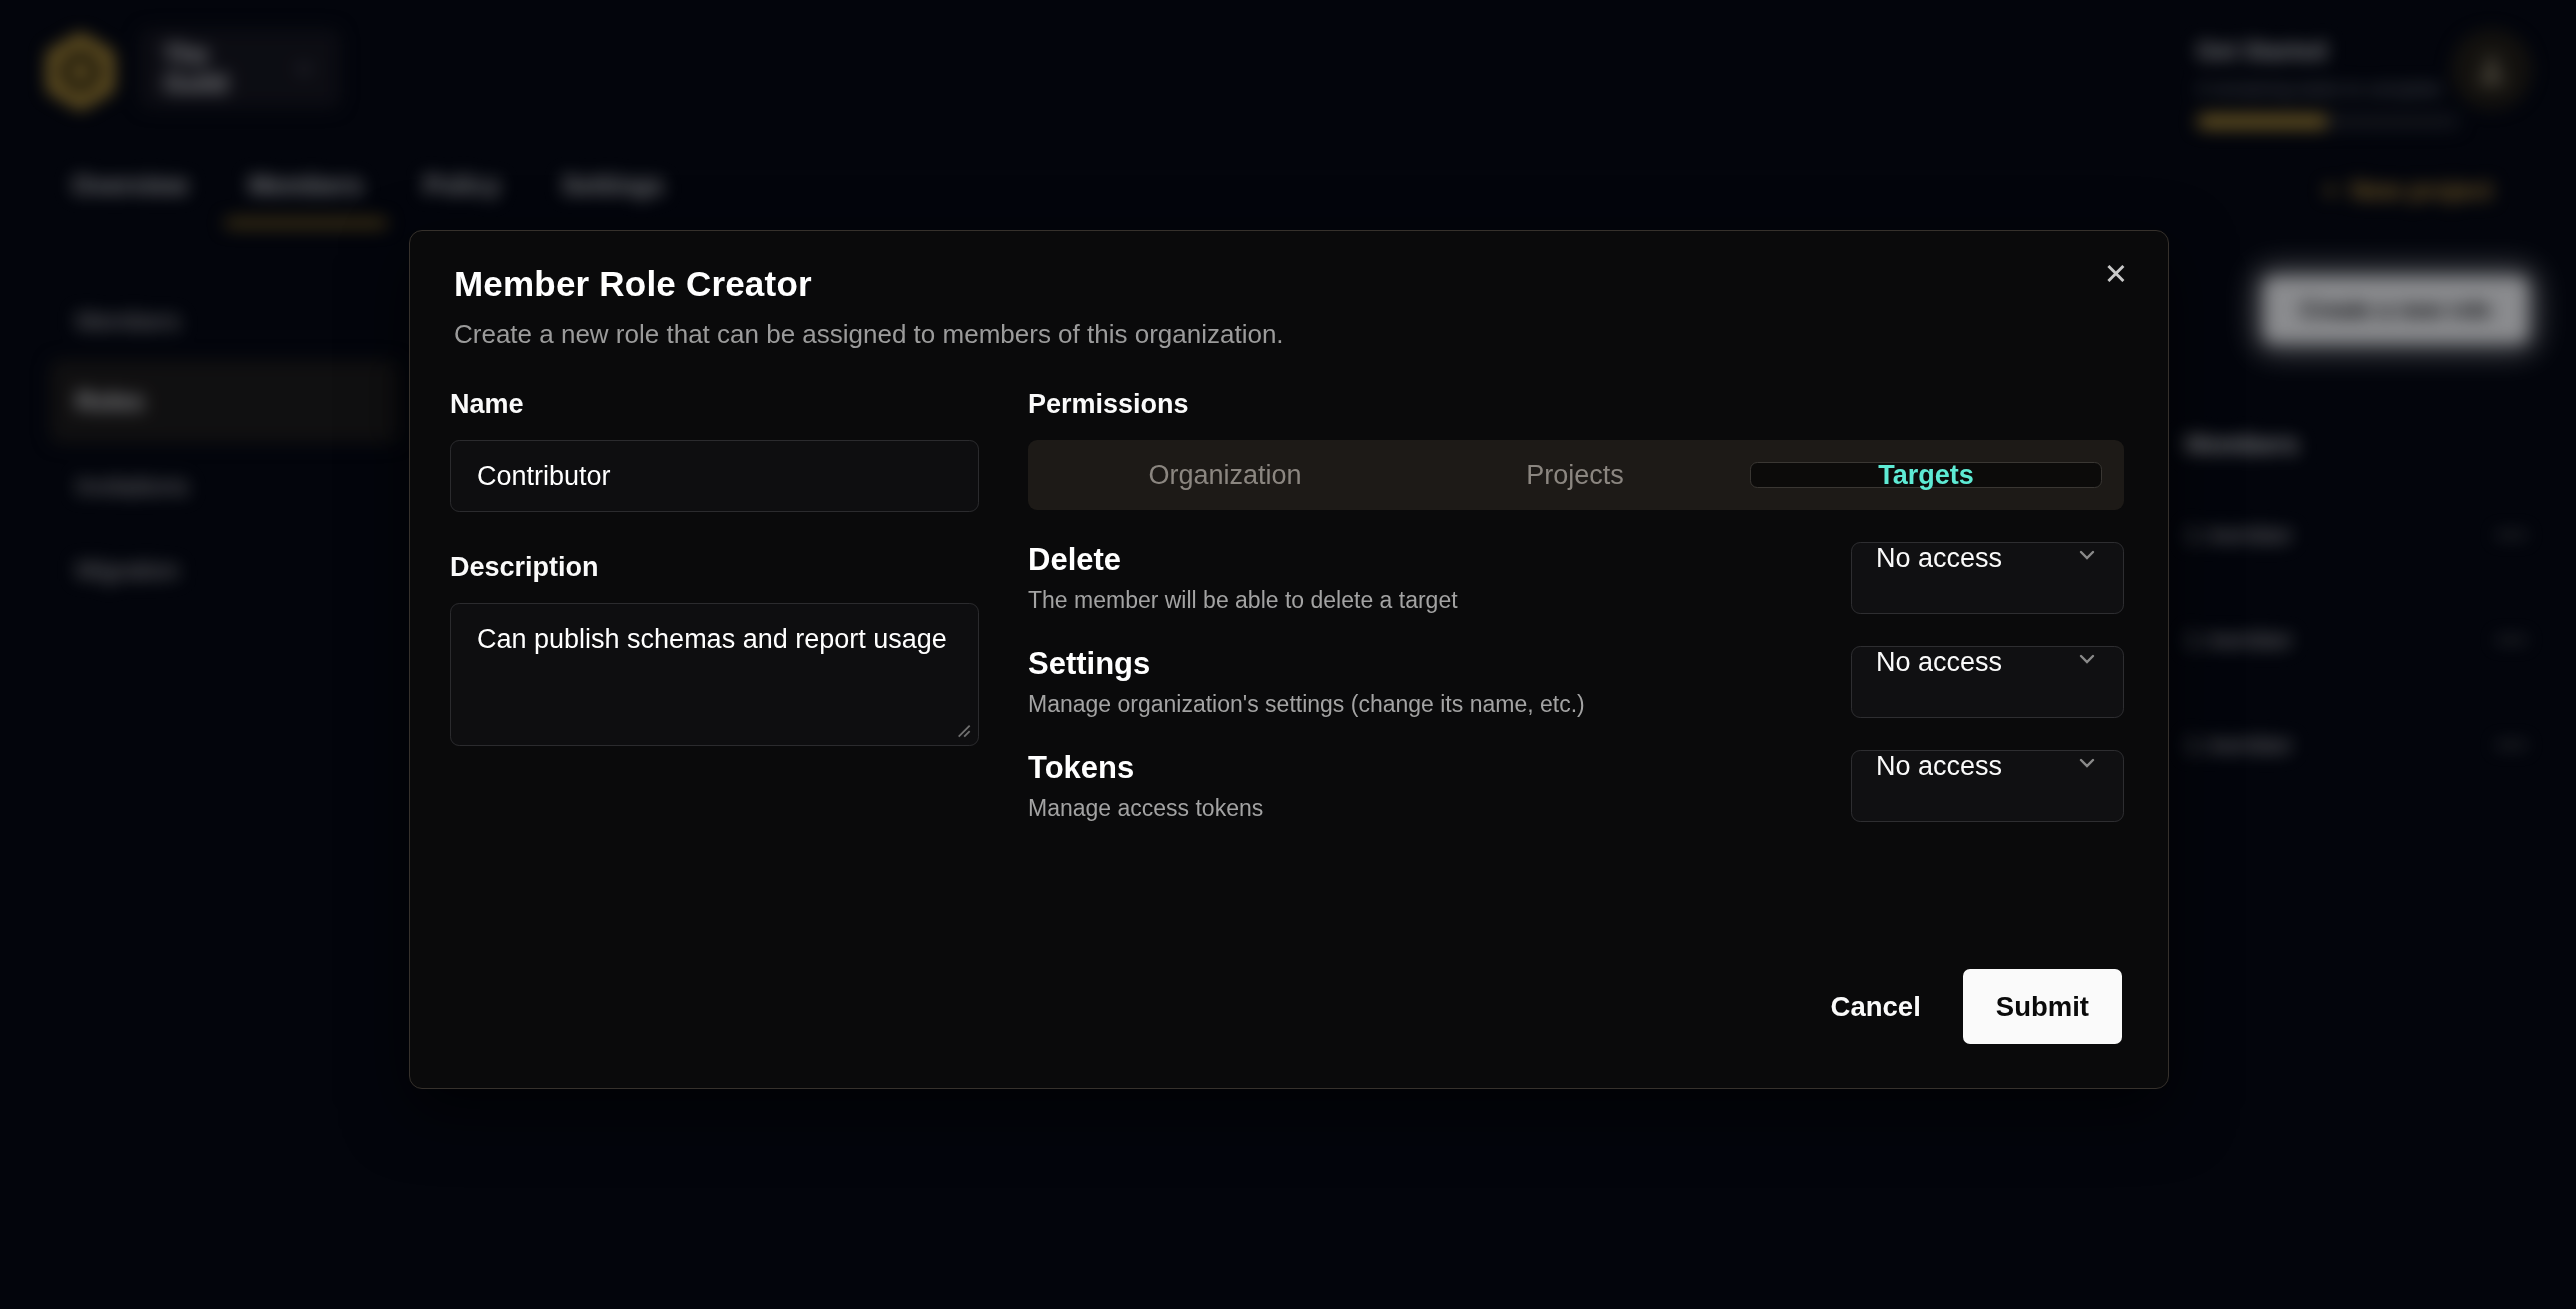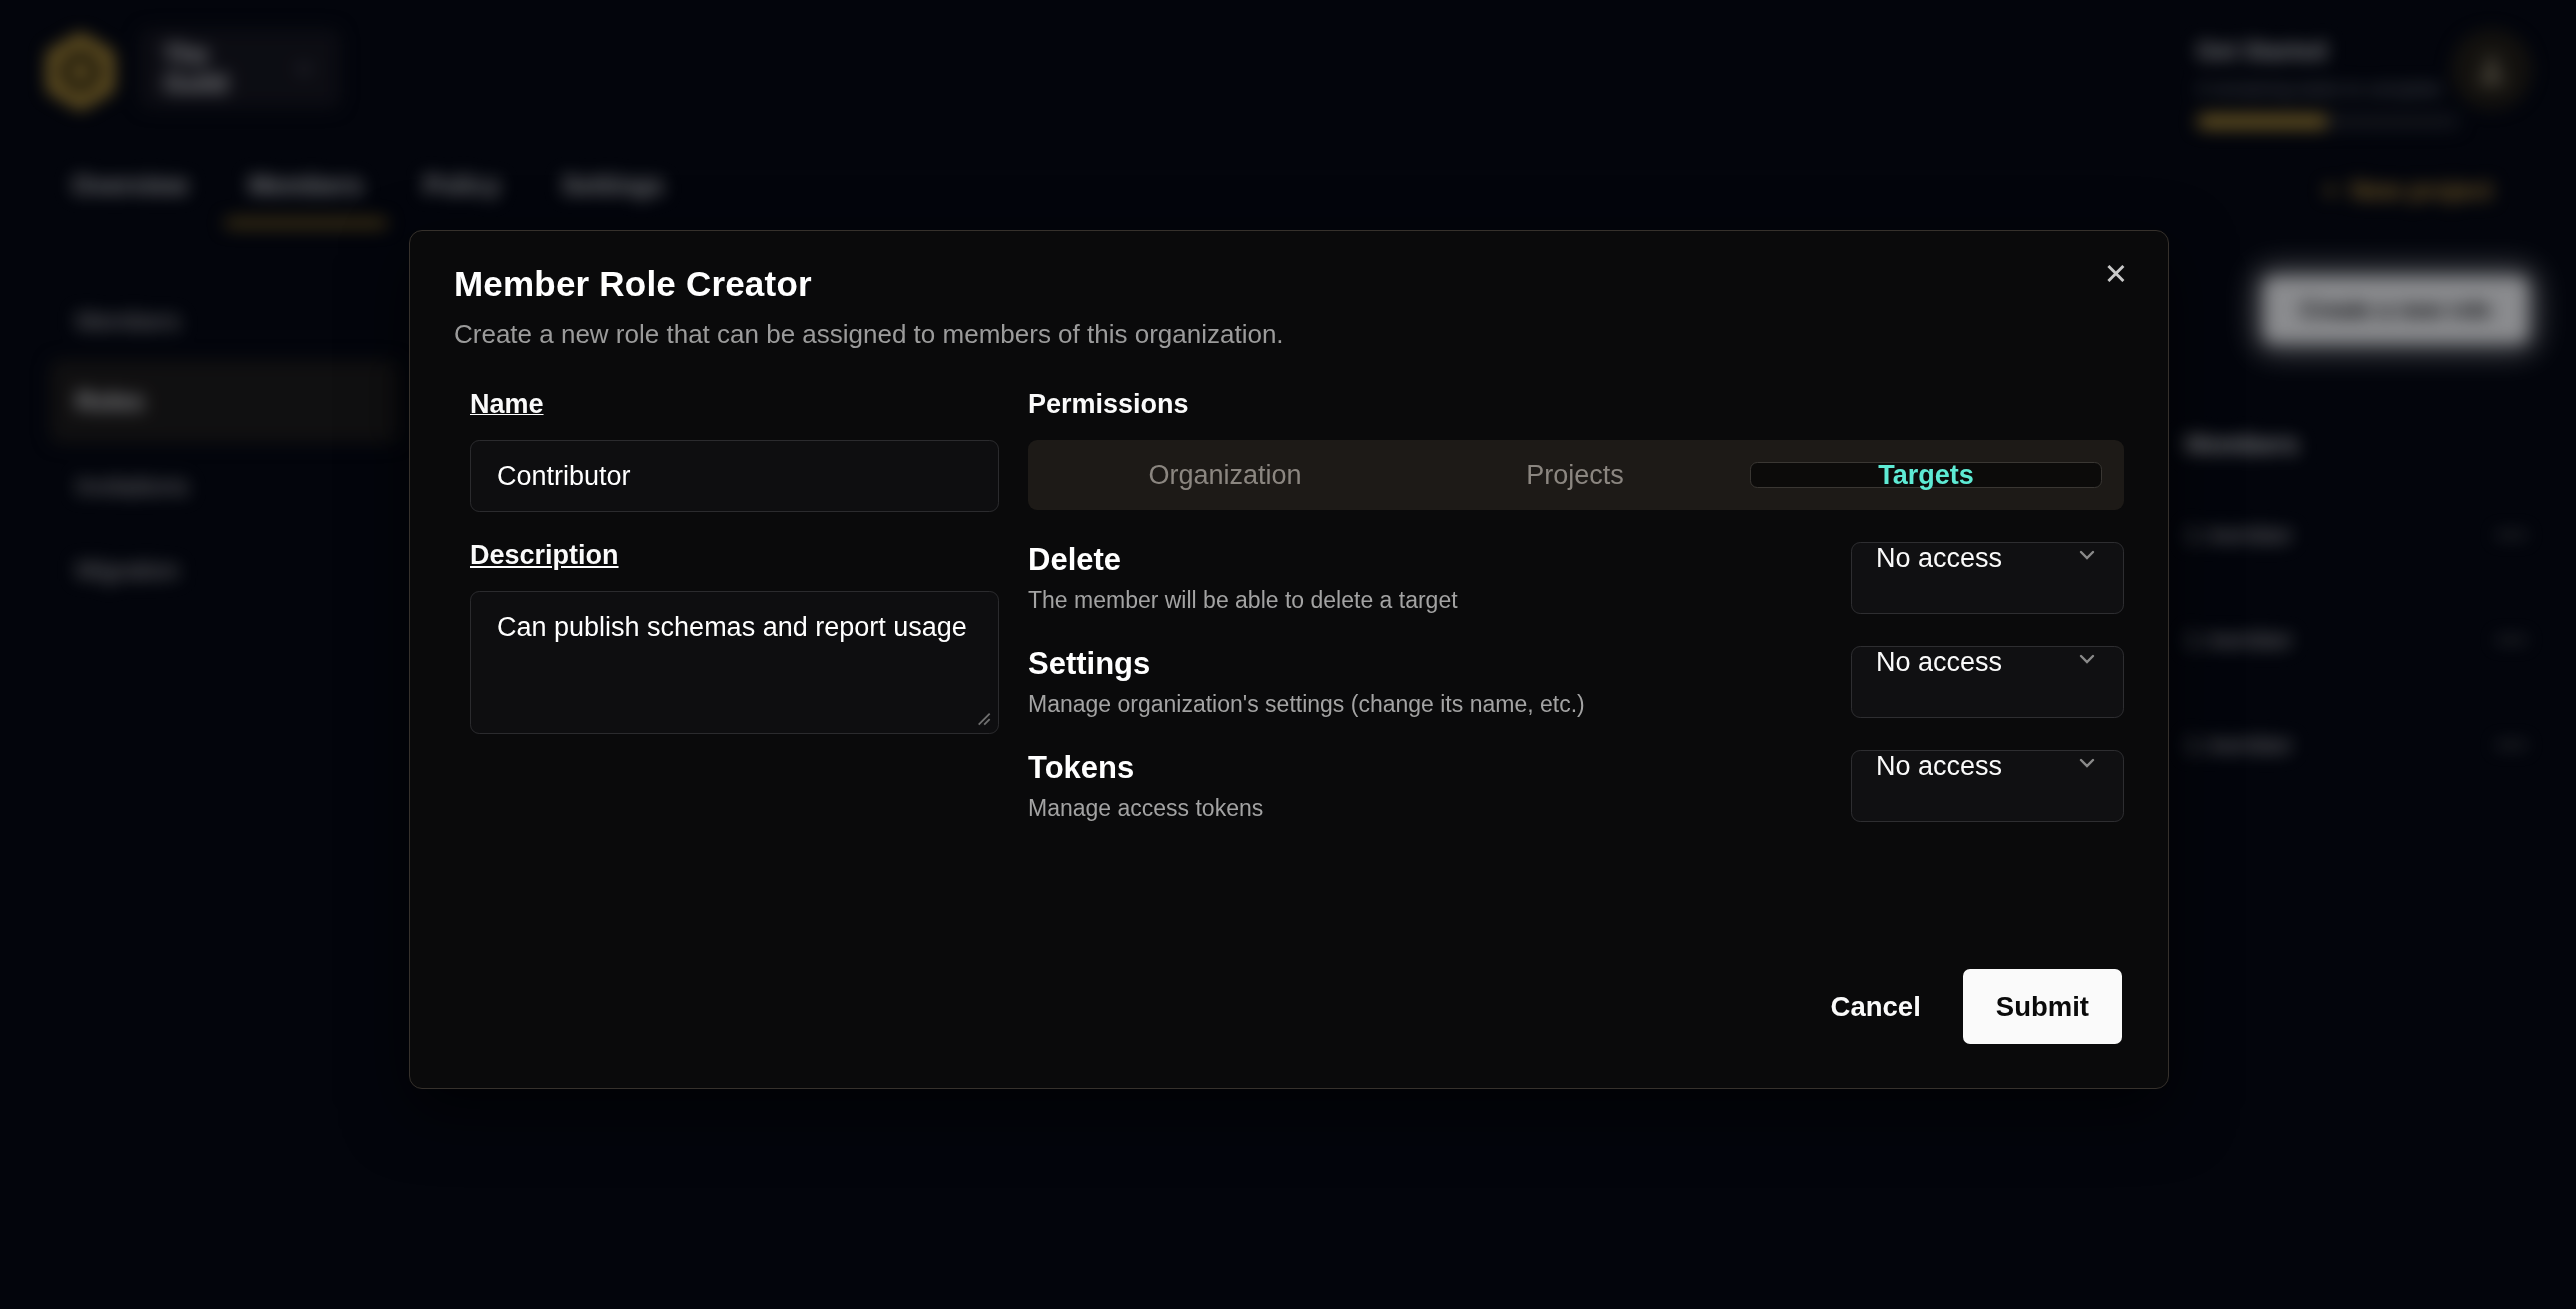--- a/index.html
+++ b/index.html
@@ -53,25 +53,25 @@
   
   .overlay { position:absolute; inset:0; background:rgba(2,4,10,.45); }
   .modal { position:absolute; left:409px; top:230px; width:1760px; height:859px; background:#0a0a0b;
            border:0.9px solid #36312c; border-radius:13px; box-shadow:0 22px 64px rgba(0,0,0,.65); }
   .m-close { position:absolute; right:31px; top:22px; width:42px; height:42px; display:flex; align-items:center;
            justify-content:center; font-size:29px; color:#c9c9c9; cursor:pointer; }
   .m-title { position:absolute; left:44px; top:33px; font-size:35px; font-weight:700; letter-spacing:0.2px; }
   .m-sub { position:absolute; left:44px; top:88px; font-size:26px; color:#9b9b9b; }
 
   .field-label { font-size:27px; font-weight:600; color:#fafafa; }
-  .col-left { position:absolute; left:60px; top:158px; width:529px;text-decoration:underline; }
+  .col-left { position:absolute; left:40px; top:158px; width:529px; }
   .text-input { margin-top:20px; width:529px; height:72px; background:#0e0e10; border:0.9px solid #2b2b2e;
            border-radius:9.2px; color:#fff; font-size:27px; padding:0 26px; outline:none;
            font-family:"Liberation Sans","DejaVu Sans",sans-serif; }
-  .desc-label { display:block; margin-top:28px; }
+  .desc-label { display:block; margin-top:40px; }
   .textarea-wrap { position:relative; margin-top:20px; }
   .text-area { width:529px; height:143px; background:#0e0e10; border:0.9px solid #2b2b2e; border-radius:9.2px;
            color:#fff; font-size:27px; padding:16.5px 26px; resize:none; outline:none; line-height:1.35;
            font-family:"Liberation Sans","DejaVu Sans",sans-serif; }
   .resize-grip { position:absolute; right:7.3px; bottom:11px; }
 
   .col-right { position:absolute; left:618px; top:158px; width:1096px; }
   .perm-tabs { margin-top:20px; height:70px; background:#1d1a17; border-radius:9.2px; display:flex;
            padding:22px; }
   .perm-tab { flex:1; display:flex; align-items:center; justify-content:center; font-size:27px;

